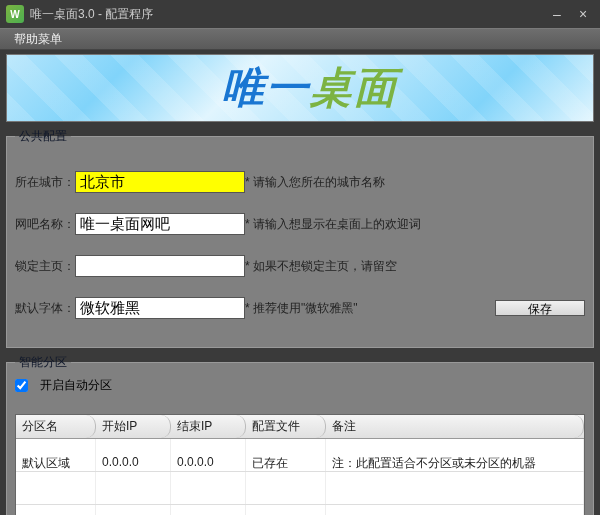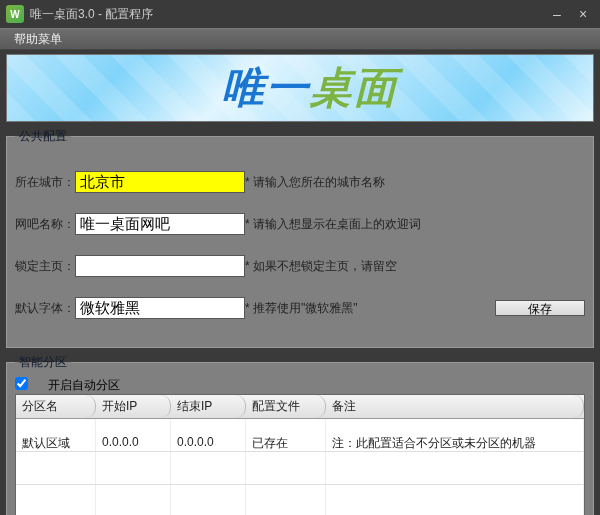--- a/index.html
+++ b/index.html
@@ -19,21 +19,21 @@
 .banner-text .a { color: #1976d2; margin-left: 20px; }
 .banner-text .b { color: #7cb342; }
 fieldset { border: 1px solid #999; margin-top: 6px; padding: 6px 8px 8px; background: #808080; }
 legend { color: #0f172a; font-size: 12px; padding: 0 4px; }
 .form-row { display: flex; align-items: center; margin: 20px 0; }
 .form-label { width: 60px; color: #222; }
 .form-input { width: 170px; height: 22px; background: #fff; border: 1px solid #555; padding: 0 4px; font-size: 15px; }
 .form-input.hl { background: #ffff00; }
 .form-hint { color: #222; font-size: 12px; }
 .save-btn { margin-left: auto; width: 90px; height: 16px; background: linear-gradient(#f0f0f0,#d8d8d8); border: 1px solid #555; cursor: pointer; font-size: 12px; }
-.checkbox-row { display: flex; align-items: flex-start; gap: 20px; margin-bottom: 0; }
+.checkbox-row { display: flex; align-items: center; gap: 12px; margin-bottom: 20px; }
 .checkbox-row input { width: 13px; height: 13px; }
 .grid { border: 1px solid #666; background: #fff; }
 .grid-head { display: flex; background: linear-gradient(#f5f5f5,#e0e0e0); border-bottom: 1px solid #999; }
 .grid-head div { padding: 3px 6px; border-right: 1px solid #bbb; font-size: 12px; color: #222; border-radius: 10px; }
 .grid-body { height: 140px; overflow: hidden; }
 .grid-row { display: flex; border-bottom: 1px solid #ddd; }
 .grid-row div { padding: 16px 6px; border-right: 1px solid #eee; font-size: 12px; color: #222; height: 19px; }
 .c1 { width: 80px; } .c2 { width: 75px; } .c3 { width: 75px; } .c4 { width: 80px; } .c5 { flex: 1; }
 .statusbar { height: 22px; background: linear-gradient(#6e6e6e,#5a5a5a); border-top: 1px solid #444; display: flex; align-items: center; justify-content: flex-end; gap: 12px; padding: 0 10px; color: #ddd; font-size: 11px; }
 .statusbar a { color: #ddd; text-decoration: none; }

